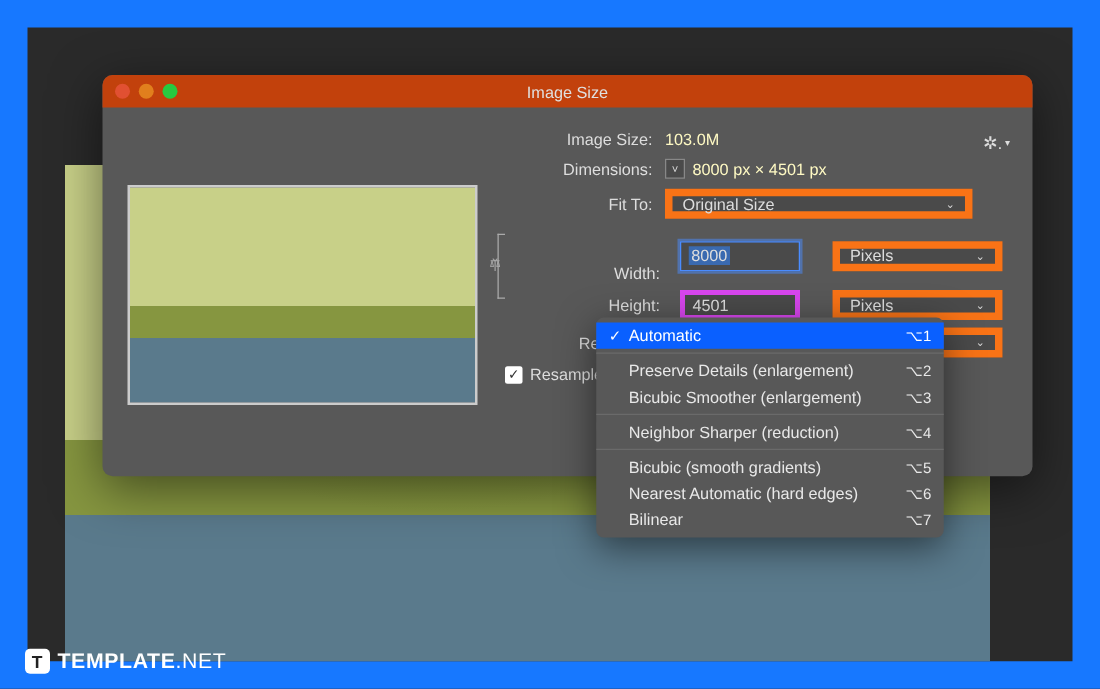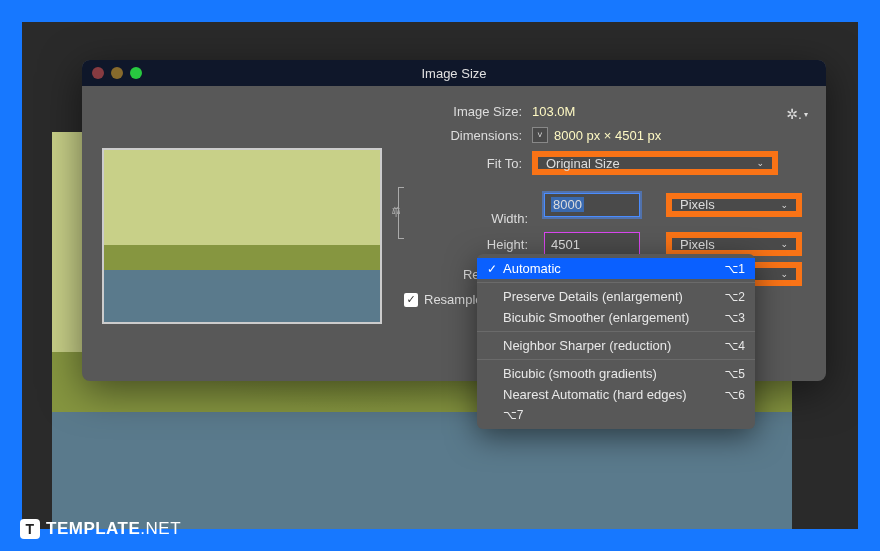--- a/index.html
+++ b/index.html
@@ -1,39 +1,39 @@
 <!DOCTYPE html>
 <html><head>
   <meta charset="utf-8">
   <style>
     * { margin: 0; padding: 0; box-sizing: border-box; font-family: -apple-system, BlinkMacSystemFont, "Segoe UI", sans-serif; }
     body { width: 880px; height: 551px; background: #1778ff; position: relative; overflow: hidden; }
     .outer-frame { position: absolute; left: 22px; top: 22px; right: 22px; bottom: 22px; background: #2a2a2a; overflow: hidden; }
     .canvas-bg { position: absolute; left: 30px; top: 110px; width: 740px; height: 400px; background: linear-gradient(180deg, #c8d088 0%, #c8d088 55%, #869640 55%, #869640 70%, #5a7a8c 70%, #5a7a8c 100%); }
     .canvas-tree { position: absolute; inset: 0; background: radial-gradient(ellipse at 40% 30%, rgba(100,120,30,0.6) 0%, transparent 40%); }
     .dialog { position: absolute; left: 60px; top: 38px; width: 744px; background: #585858; border-radius: 8px; box-shadow: 0 10px 40px rgba(0,0,0,0.5); overflow: visible; }
-    .titlebar { height: 26px; display: flex; align-items: center; padding: 0 10px; position: relative; background: #0f172a; border-radius: 8px 8px 0 0; }
+    .titlebar { height: 26px; display: flex; align-items: center; padding: 0 10px; position: relative; background: #c2410c; border-radius: 8px 8px 0 0; }
     .traffic { display: flex; gap: 7px; }
     .traffic span { width: 12px; height: 12px; border-radius: 50%; background: #6a6a6a; }
     .traffic .close { background: #ff5f57; opacity: 0.5; }
     .traffic .min { background: #ffbd2e; opacity: 0.5; }
     .traffic .max { background: #28c940; }
     .title { position: absolute; left: 0; right: 0; text-align: center; color: #e0e0e0; font-size: 13px; font-weight: 500; }
     .gear { position: absolute; right: 18px; top: 46px; color: #ddd; font-size: 14px; display: flex; align-items: center; gap: 2px; cursor: pointer; }
     .gear .tri { font-size: 8px; }
     .body { padding: 18px 20px 20px 20px; display: flex; gap: 22px; }
     .preview { width: 280px; height: 176px; border: 2px solid #ccc; background: linear-gradient(180deg, #c8d088 0%, #c8d088 55%, #869640 55%, #869640 70%, #5a7a8c 70%, #5a7a8c 100%); margin-top: 44px; }
     .controls { flex: 1; color: #ddd; font-size: 13px; }
     .row { display: flex; align-items: center; margin-bottom: 8px; }
     .row .lbl { width: 128px; text-align: right; padding-right: 10px; }
     .row .val { color: #fef9c3; }
     .dim-box { width: 16px; height: 16px; border: 1px solid #888; background: #4a4a4a; margin-right: 6px; display: inline-flex; align-items: center; justify-content: center; font-size: 9px; }
     .select { background: #4a4a4a; border: 6px solid #f97316; color: #ddd; height: 24px; padding: 0 8px; display: inline-flex; align-items: center; justify-content: space-between; border-radius: 0; }
     .select .arrow { font-size: 9px; margin-left: auto; }
-    .input { background: #4a4a4a; border: 1px solid #d946ef; color: #ddd; height: 24px; padding: 0 6px; display: inline-flex; align-items: center; }
+    .input { background: #4a4a4a; border: 4px solid #d946ef; color: #ddd; height: 24px; padding: 0 6px; display: inline-flex; align-items: center; }
     .input.focused { border: 1px solid #4a8cff; box-shadow: 0 0 0 2px rgba(74,140,255,0.5); }
     .input.focused span { background: #3a6ab0; padding: 0 2px; }
     .link-bracket { color: #aaa; font-size: 11px; line-height: 1; border-left: 1px solid #aaa; border-top: 1px solid #aaa; border-bottom: 1px solid #aaa; width: 6px; height: 52px; position: relative; }
     .link-icon { position: absolute; left: -8px; top: 50%; transform: translateY(-50%); font-size: 12px; }
     .dim-row { display: grid; grid-template-columns: 24px 104px 100px 10px 136px; gap: 0 6px; align-items: center; margin-bottom: 6px; }
     .dim-group { position: relative; margin-top: 4px; margin-bottom: 6px; }
     .check-row { display: flex; align-items: center; margin-top: 6px; }
     .check { width: 14px; height: 14px; background: #fff; border-radius: 2px; margin-right: 6px; display: inline-flex; align-items: center; justify-content: center; color: #333; font-size: 11px; }
     .buttons { display: flex; gap: 16px; justify-content: center; margin-top: 20px; padding-bottom: 6px; }
     .btn { width: 120px; height: 28px; border-radius: 14px; background: #585858; border: 1px solid #6a6a6a; color: #ddd; display: inline-flex; align-items: center; justify-content: center; font-size: 13px; }
@@ -182,20 +182,21 @@
       <span class="dd-label">Bicubic (smooth gradients)</span>
       <span class="dd-shortcut">⌥5</span>
     </div>
     <div class="dd-item">
       <span class="dd-check"></span>
       <span class="dd-label">Nearest Automatic (hard edges)</span>
       <span class="dd-shortcut">⌥6</span>
     </div>
     <div class="dd-item">
       <span class="dd-check"></span>
+      <span class="dd-label">Bilinear</span>
       <span class="dd-shortcut">⌥7</span>
     </div>
   </div>
 </div>
 
 <div class="watermark">
   <span class="wm-icon">T</span>
   <span><span>TEMPLATE</span><span class="wm-net">.NET</span></span>
 </div>
 

